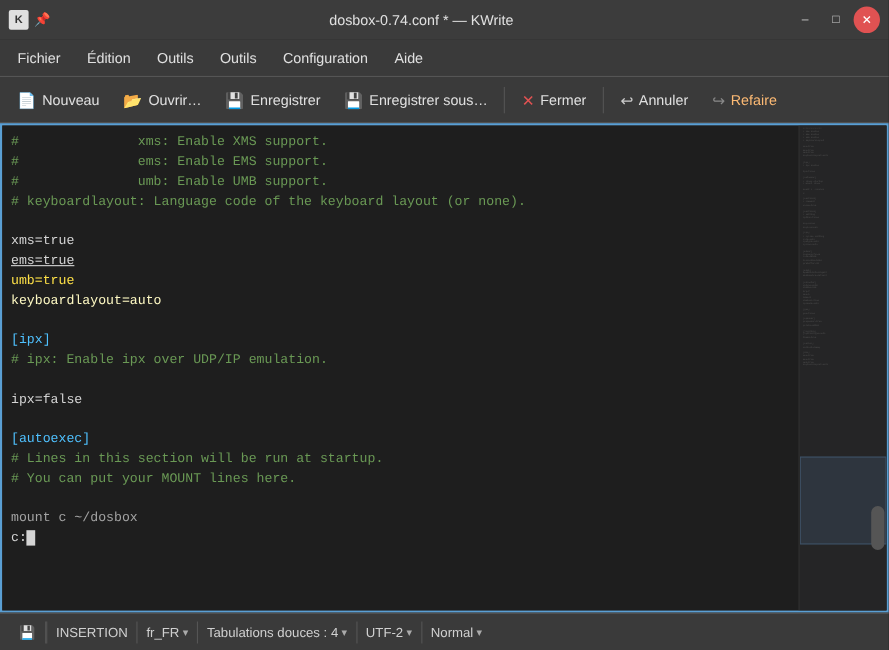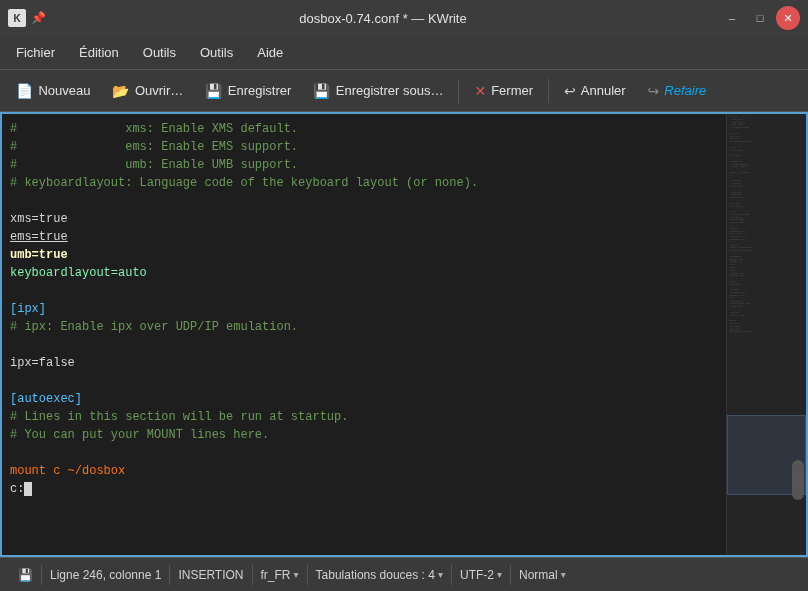--- a/index.html
+++ b/index.html
@@ -258,20 +258,21 @@
     <button class="titlebar-btn maximize">□</button>
     <button class="titlebar-btn close">✕</button>
   </div>
 </div>
 
 <div class="menubar">
   <div class="menu-item">Fichier</div>
   <div class="menu-item">Édition</div>
   <div class="menu-item">Outils</div>
   <div class="menu-item">Outils</div>
+  <div class="menu-item">Configuration</div>
   <div class="menu-item">Aide</div>
 </div>
 
 <div class="toolbar">
   <button class="toolbar-btn">
     <span class="btn-icon">📄</span>
     <span>Nouveau</span>
   </button>
   <button class="toolbar-btn">
     <span class="btn-icon">📂</span>
@@ -290,47 +291,47 @@
     <span class="btn-icon" style="color:#e05252;">✕</span>
     <span>Fermer</span>
   </button>
   <div class="toolbar-sep"></div>
   <button class="toolbar-btn">
     <span class="btn-icon">↩</span>
     <span>Annuler</span>
   </button>
   <button class="toolbar-btn" style="color:#888;">
     <span class="btn-icon" style="color:#888;">↪</span>
-    <span style="color:#0ea5e9;font-style:italic;">Refaire</span>
+    <span style="color:#fdba74;">Refaire</span>
   </button>
 </div>
 
 <div class="content-area">
 
   <div class="editor">
-    <div class="editor-content" id="editor-lines"><span style="color:#6a9955;">#		xms: Enable XMS default.</span>
+    <div class="editor-content" id="editor-lines"><span style="color:#6a9955;">#		xms: Enable XMS support.</span>
 <span style="color:#6a9955;">#		ems: Enable EMS support.</span>
 <span style="color:#6a9955;">#		umb: Enable UMB support.</span>
 <span style="color:#6a9955;"># keyboardlayout: Language code of the keyboard layout (or none).</span>
 <span style="color:#d4d4d4;"></span>
 <span style="color:#d4d4d4;">xms=true</span>
 <span style="color:#d4d4d4;text-decoration:underline;">ems=true</span>
-<span style="color:#fef9c3;font-weight:bold;">umb=true</span>
-<span style="color:#86efac;">keyboardlayout=auto</span>
+<span style="color:#fde047;">umb=true</span>
+<span style="color:#fef9c3;">keyboardlayout=auto</span>
 <span style="color:#d4d4d4;"></span>
 <span style="color:#4fc1ff;">[ipx]</span>
 <span style="color:#6a9955;"># ipx: Enable ipx over UDP/IP emulation.</span>
 <span style="color:#d4d4d4;"></span>
 <span style="color:#d4d4d4;">ipx=false</span>
 <span style="color:#d4d4d4;"></span>
 <span style="color:#4fc1ff;">[autoexec]</span>
 <span style="color:#6a9955;"># Lines in this section will be run at startup.</span>
 <span style="color:#6a9955;"># You can put your MOUNT lines here.</span>
 <span style="color:#d4d4d4;"></span>
-<span style="color:#f97316;">mount c ~/dosbox</span>
+<span style="color:#a3a3a3;">mount c ~/dosbox</span>
 <span style="color:#d4d4d4;">c:</span><span style="display:inline-block;width:8px;height:14px;background:#d4d4d4;vertical-align:text-bottom;animation:blink 1s step-end infinite;"></span>
 <span style="color:#d4d4d4;"></span>
 </div>
   </div>
 
   <div class="scrollbar-area">
     <div class="scrollbar-minimap">
       <div class="minimap-content" id="minimap-text">##############
 # xms enable
 # ems enable
@@ -414,21 +415,20 @@
       <div class="scrollbar-thumb"></div>
     </div>
   </div>
 </div>
 
 <div class="statusbar">
   <div class="status-item">
     <span>💾</span>
   </div>
   <div class="status-sep"></div>
-  <div class="status-item">Ligne 246, colonne 1</div>
   <div class="status-sep"></div>
   <div class="status-item">INSERTION</div>
   <div class="status-sep"></div>
   <div class="status-dropdown">
     <span>fr_FR</span>
     <span class="arrow">▾</span>
   </div>
   <div class="status-sep"></div>
   <div class="status-dropdown">
     <span>Tabulations douces : 4</span>

